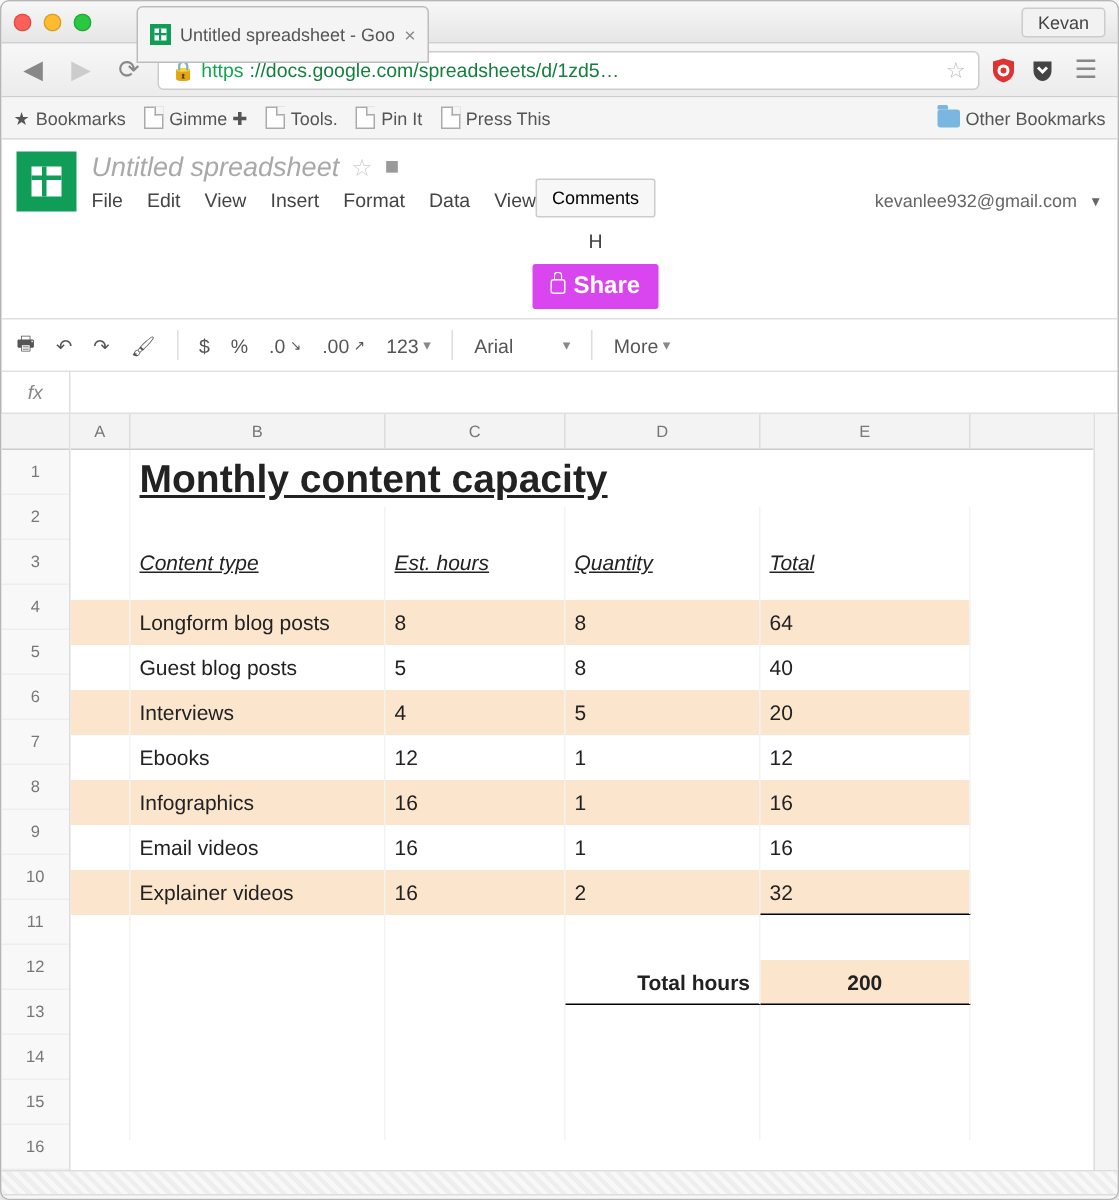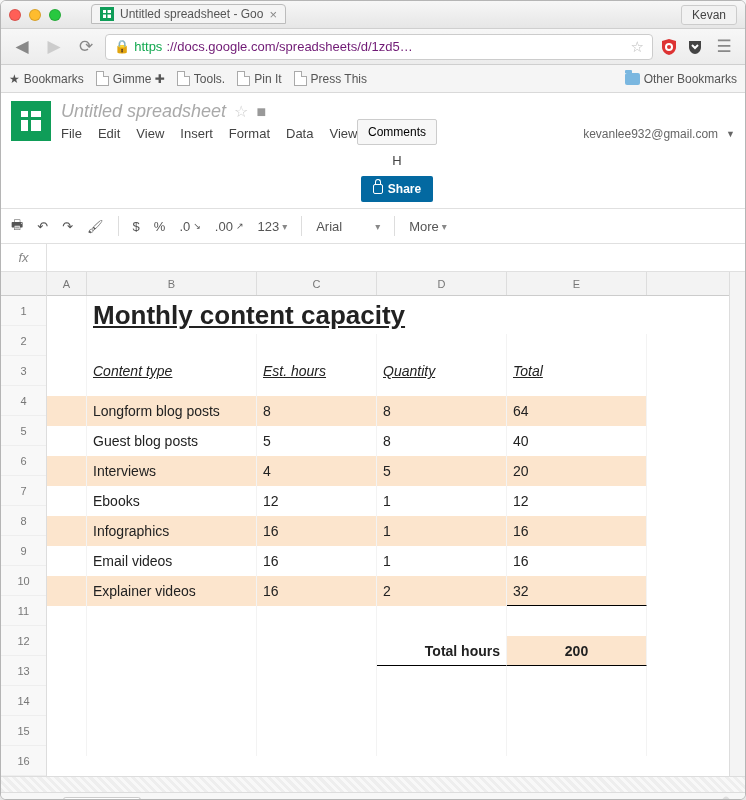--- a/index.html
+++ b/index.html
@@ -3,30 +3,30 @@
 <meta charset="utf-8">
 <style>
 * { box-sizing: border-box; margin: 0; padding: 0; }
 body { font-family: "Helvetica Neue", Arial, sans-serif; font-size: 13px; background: #fff; }
 .window { width: 746px; height: 800px; border: 1px solid #b5b5b5; border-radius: 6px; overflow: hidden; background: #fff; box-shadow: 0 10px 30px rgba(0,0,0,.25); position: relative; }
 .titlebar { height: 28px; background: linear-gradient(#f7f7f7,#e6e6e6); border-bottom: 1px solid #cfcfcf; display: flex; align-items: center; padding: 0 8px; position: relative; }
 .traffic { display: flex; gap: 8px; }
 .traffic span { width: 12px; height: 12px; border-radius: 50%; display: inline-block; border: 1px solid rgba(0,0,0,.15); }
 .t-red { background: #ff5f57; } .t-yel { background: #febc2e; } .t-grn { background: #28c840; }
 .tabstrip { position: absolute; left: 90px; top: 3px; display: flex; align-items: center; }
-.tab { background: #f4f4f4; border: 1px solid #bcbcbc; border-radius: 4px 4px 0 0; height: 20px; display: flex; align-items: center; padding: 0 8px; gap: 6px; font-size: 12px; color: #555; max-width: 210px; }
+.tab { background: #f4f4f4; border: 1px solid #bcbcbc; border-radius: 4px 4px 0 0; height: 38px; display: flex; align-items: center; padding: 0 8px; gap: 6px; font-size: 12px; color: #555; max-width: 210px; }
 .tab-title { white-space: nowrap; overflow: hidden; text-overflow: ellipsis; max-width: 155px; }
 .favicon { width: 14px; height: 14px; display: inline-flex; align-items: center; justify-content: center; }
 .tab-close { color: #888; font-size: 13px; cursor: pointer; }
 .user-btn { margin-left: auto; background: #f2f2f2; border: 1px solid #ccc; border-radius: 3px; padding: 2px 10px; font-size: 12px; color: #444; }
 .urlbar-row { height: 36px; background: linear-gradient(#f7f7f7,#ececec); border-bottom: 1px solid #cfcfcf; display: flex; align-items: center; padding: 0 8px; gap: 6px; }
 .nav-btn { width: 26px; height: 24px; color: #888; display: flex; align-items: center; justify-content: center; font-size: 17px; border-radius: 3px; }
 .urlbox { flex: 1; height: 26px; background: #fff; border: 1px solid #ccc; border-radius: 4px; display: flex; align-items: center; padding: 0 8px; gap: 4px; font-size: 13px; overflow: hidden; }
 .url-https { color: #11a84f; }
-.url-rest { color: #701a75; white-space: nowrap; }
+.url-rest { color: #15803d; white-space: nowrap; }
 .url-star { margin-left: auto; color: #bbb; font-size: 15px; }
 .ext-icon { width: 20px; height: 20px; display: flex; align-items: center; justify-content: center; }
 .bookbar { height: 28px; background: #f5f5f5; border-bottom: 1px solid #d9d9d9; display: flex; align-items: center; padding: 0 8px; gap: 12px; font-size: 12px; color: #555; }
 .bk { display: flex; align-items: center; gap: 4px; cursor: pointer; }
 .bk .page-icon { width:13px; height:15px; border:1px solid #aaa; background:#fff; position:relative; }
 .bk .page-icon::after { content:""; position:absolute; top:-1px; right:-1px; width:5px; height:5px; background:#f5f5f5; border-left:1px solid #aaa; border-bottom:1px solid #aaa; }
 .folder-icon { width:15px; height:12px; background:#7ab7e0; border-radius:2px; position:relative; }
 .folder-icon::before { content:""; position:absolute; top:-3px; left:0; width:7px; height:3px; background:#7ab7e0; border-radius:1px 1px 0 0; }
 
 .docs-header { display: flex; align-items: flex-end; padding: 8px 10px 0 10px; gap: 10px; }
@@ -36,21 +36,21 @@
 .sheets-logo .grid::before { top:6px; left:0; right:0; height:3px; }
 .sheets-logo .grid::after { left:7px; top:0; bottom:0; width:3px; }
 .doc-meta { flex: 1; }
 .doc-title-row { display: flex; align-items: center; gap: 8px; }
 .doc-title { font-size: 18px; color: #a9a9a9; font-style: italic; }
 .star-outline { color: #ccc; font-size: 16px; }
 .folder-grey { color: #999; font-size: 16px; }
 .menubar { display: flex; gap: 16px; padding-top: 4px; font-size: 13px; color: #444; align-items:center; }
 .right-header { display: flex; align-items: center; gap: 8px; font-size: 12px; color: #666; }
 .comments-btn { border: 1px solid #ccc; background: #f7f7f7; padding: 5px 10px; border-radius: 2px; font-size: 12px; }
-.share-btn { background: #0369a1; color: #fff; padding: 6px 12px; border-radius: 2px; font-size: 12px; font-weight: bold; display: flex; align-items: center; gap: 5px; }
+.share-btn { background: #d946ef; color: #fff; padding: 6px 12px; border-radius: 2px; font-size: 16px; font-weight: bold; display: flex; align-items: center; gap: 5px; }
 .lock { width:10px; height:10px; border:1.5px solid #fff; border-radius:2px; position:relative; }
 .lock::before { content:""; position:absolute; top:-6px; left:1px; width:4px; height:5px; border:1.5px solid #fff; border-bottom:none; border-radius:3px 3px 0 0; }
 
 .toolbar { height: 36px; border-top: 1px solid #e0e0e0; border-bottom: 1px solid #e0e0e0; display: flex; align-items: center; padding: 0 10px; gap: 14px; color: #555; font-size: 13px; margin-top: 6px; }
 .tb-sep { width: 1px; height: 20px; background: #ddd; }
 .tb-item { display: flex; align-items: center; gap: 3px; cursor: pointer; }
 .more-drop { color: #888; font-size: 10px; }
 
 .fx-row { height: 28px; border-bottom: 1px solid #e0e0e0; display: flex; align-items: center; }
 .fx-label { width: 46px; text-align: center; font-style: italic; color: #888; border-right: 1px solid #e0e0e0; font-size: 13px; height: 100%; display:flex; align-items:center; justify-content:center; }

